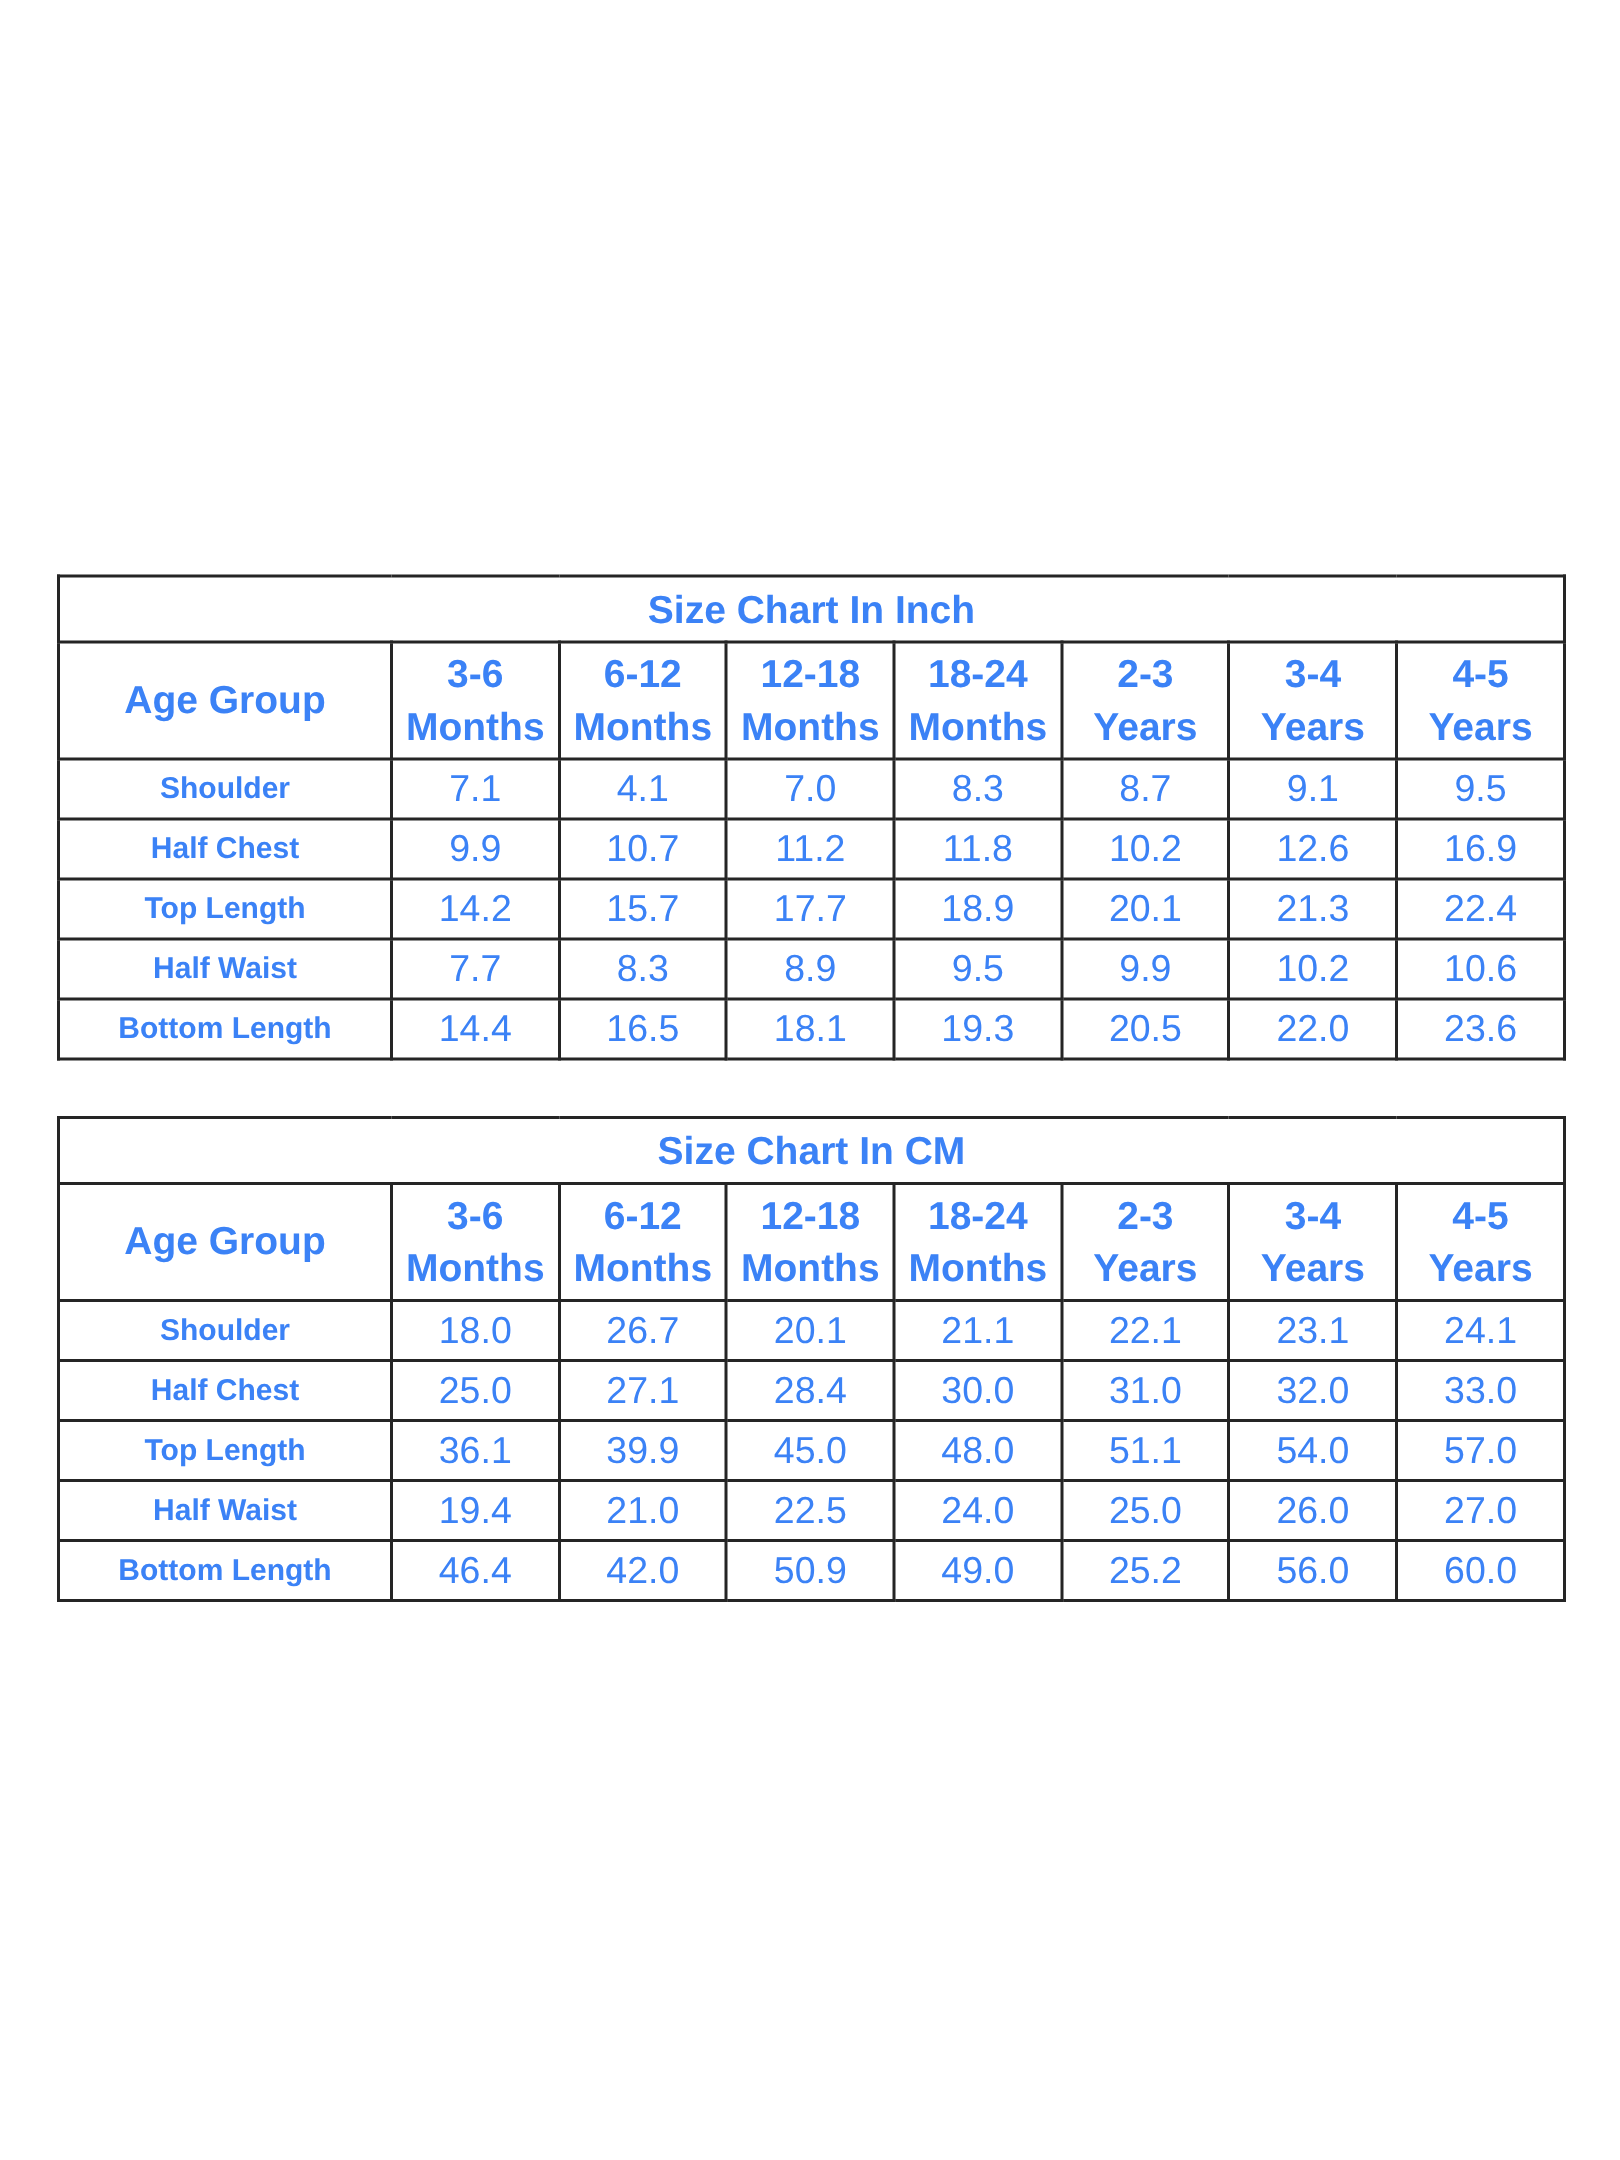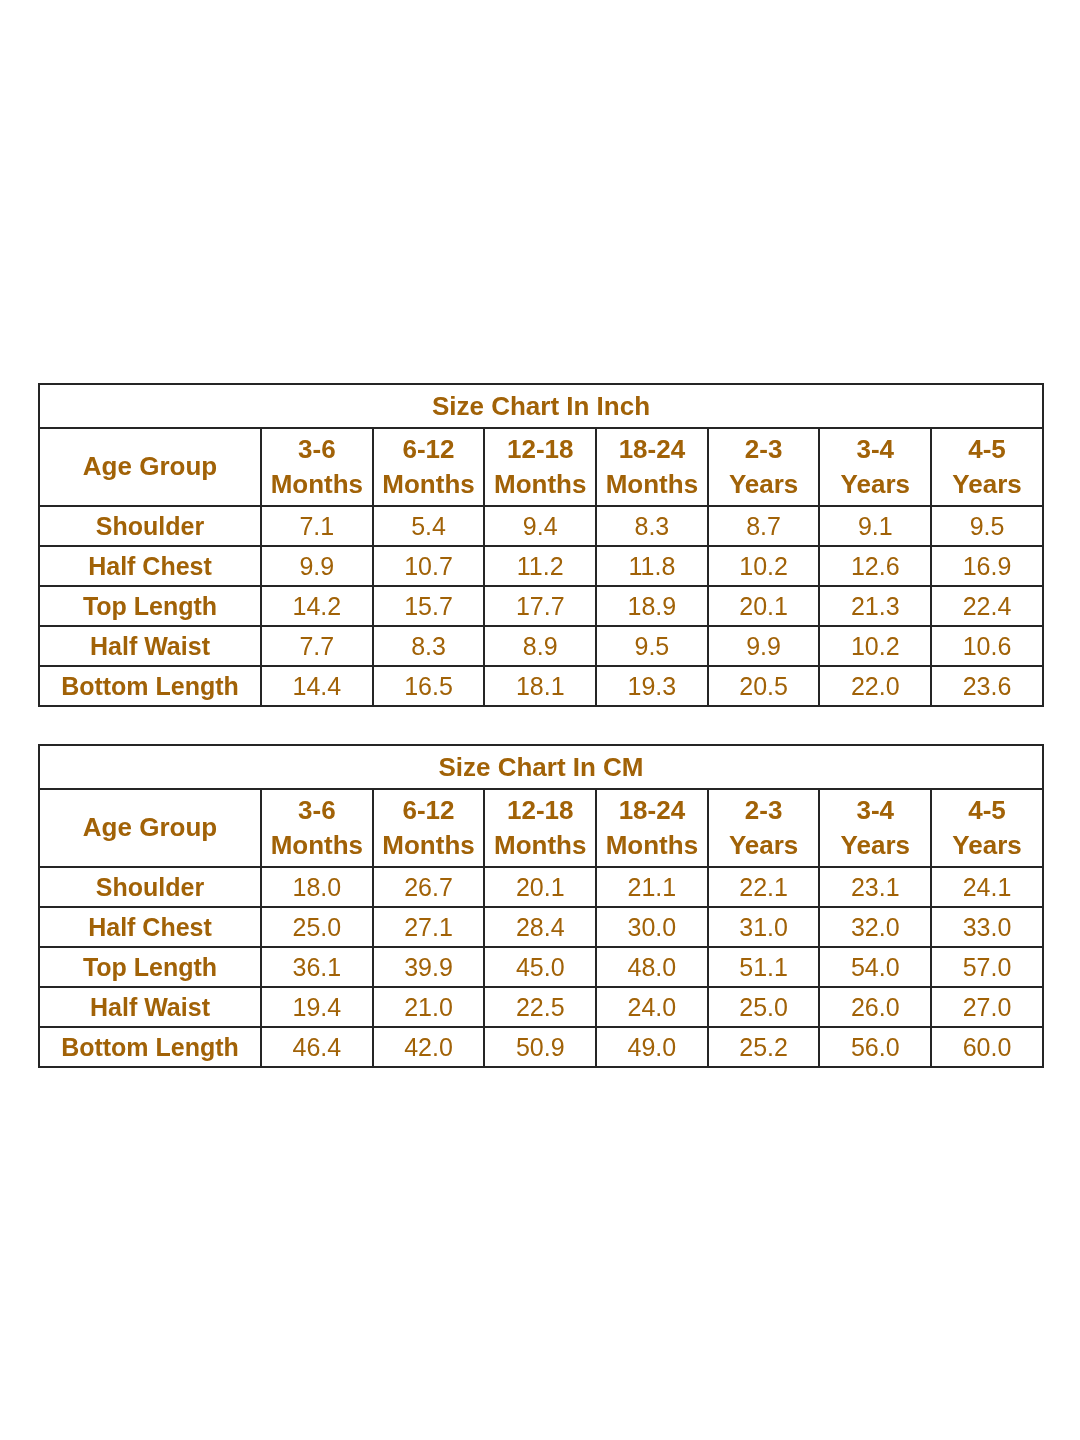--- a/index.html
+++ b/index.html
@@ -18,21 +18,21 @@
   .tables-wrap {
     position: absolute;
     top: 383px;
     left: 38px;
     width: 1004px;
   }
   table.size-table {
     border-collapse: collapse;
     table-layout: fixed;
     width: 1004px;
-    color: #a16207;
+    color: #3b82f6;
     padding-left: 48px;
   }
   table.size-table + table.size-table {
     margin-top: 37px;
   }
   table.size-table td {
     border: 2px solid #252525;
     text-align: center;
     vertical-align: middle;
     padding: 0;
@@ -44,21 +44,21 @@
     font-weight: bold;
   }
   .header-cell {
     height: 76px;
     font-size: 26px;
     font-weight: bold;
     line-height: 1.35;
   }
   .row-label {
     height: 38px;
-    font-size: 25px;
+    font-size: 20px;
     font-weight: bold;
   }
   .value-cell {
     font-size: 25px;
     font-weight: normal;
   }
 </style>
 </head>
 <body>
 
@@ -107,22 +107,22 @@
             <div>Years</div>
           </td>
           <td class="header-cell">
             <div>4-5</div>
             <div>Years</div>
           </td>
         </tr>
         <tr>
           <td class="row-label">Shoulder</td>
           <td class="value-cell">7.1</td>
-          <td class="value-cell">5.4</td>
-          <td class="value-cell">9.4</td>
+          <td class="value-cell">4.1</td>
+          <td class="value-cell">7.0</td>
           <td class="value-cell">8.3</td>
           <td class="value-cell">8.7</td>
           <td class="value-cell">9.1</td>
           <td class="value-cell">9.5</td>
         </tr>
         <tr>
           <td class="row-label">Half Chest</td>
           <td class="value-cell">9.9</td>
           <td class="value-cell">10.7</td>
           <td class="value-cell">11.2</td>

